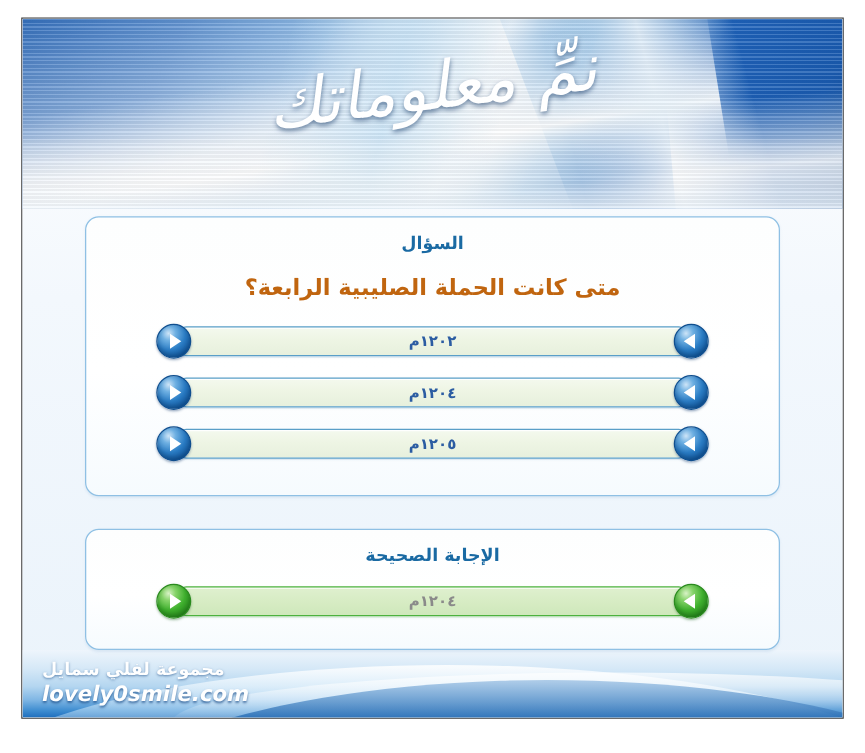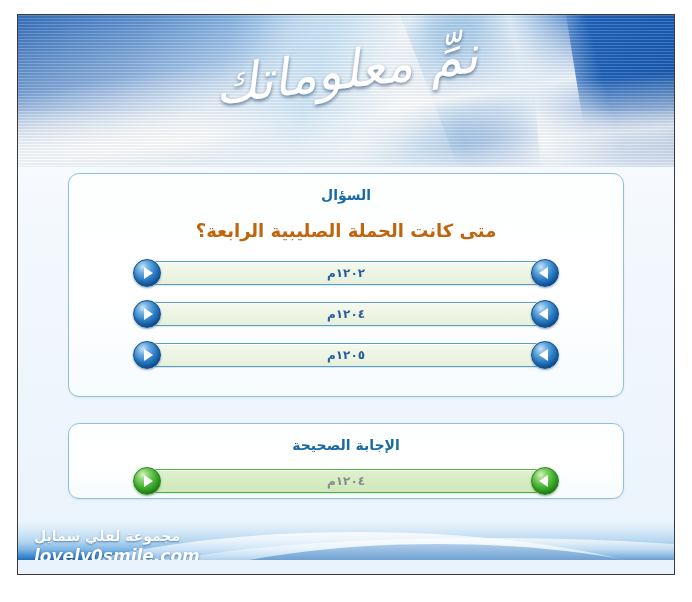--- a/index.html
+++ b/index.html
@@ -146,21 +146,21 @@
     left: 50px;
     width: 556px;
     box-sizing: border-box;
     border: 1px solid #8fc0e4;
     border-radius: 11px;
     background: linear-gradient(180deg,#fdfefe 0%,#ffffff 55%,#f6fbfe 100%);
     box-shadow: 0 1px 2px rgba(120,165,205,.18);
     z-index: 6;
   }
   #panel-question { top: 158px; height: 224px; }
-  #panel-answer   { top: 408px; height: 76px; }
+  #panel-answer   { top: 408px; height: 97px; }
 
   .panel-heading {
     text-align: center;
     color: #1a6aa3;
     font-size: 14px;
     font-weight: bold;
     font-family: "DejaVu Sans", "Liberation Sans", sans-serif;
     margin-top: 13px;
     text-shadow: 0 1px 0 rgba(255,255,255,.8);
   }
@@ -173,20 +173,21 @@
     font-family: "DejaVu Sans", "Liberation Sans", sans-serif;
   }
 
   
   #options { margin-top: 18px; }
   .option-row {
     position: relative;
     width: 426px;
     height: 28px;
     margin: 12px auto 13px auto;
+    padding-left: 16px;
   }
   .option-row:last-child { margin-bottom: 0; text-decoration: underline; }
 
   .option-bar {
     position: absolute;
     left: 19px;
     right: 19px;
     top: 2px;
     height: 24px;
     border-radius: 5px;
@@ -239,21 +240,21 @@
     box-shadow: 0 1px 2px rgba(30,100,30,.45), inset 0 -2px 4px rgba(10,70,10,.35);
   }
   .nav-btn svg { display: block; }
 
   
   #footer {
     position: absolute;
     left: 0;
     top: 505px;
     width: 656px;
-    height: 40px;
+    height: 54px;
     overflow: hidden;
     background: linear-gradient(180deg,#eef5fc 0%,#d5e8f7 28%,#b4d6f0 54%,#7fb6e4 74%,#3d8cd0 90%,#1f6fbe 100%);
     z-index: 5;
   }
   #footer-wave1 {
     position: absolute;
     left: -60px; top: 12px;
     width: 800px; height: 110px;
     border-radius: 50% 50% 0 0 / 100% 100% 0 0;
     background: linear-gradient(180deg, rgba(255,255,255,.85) 0%, rgba(210,235,252,.55) 30%, rgba(255,255,255,0) 65%);

